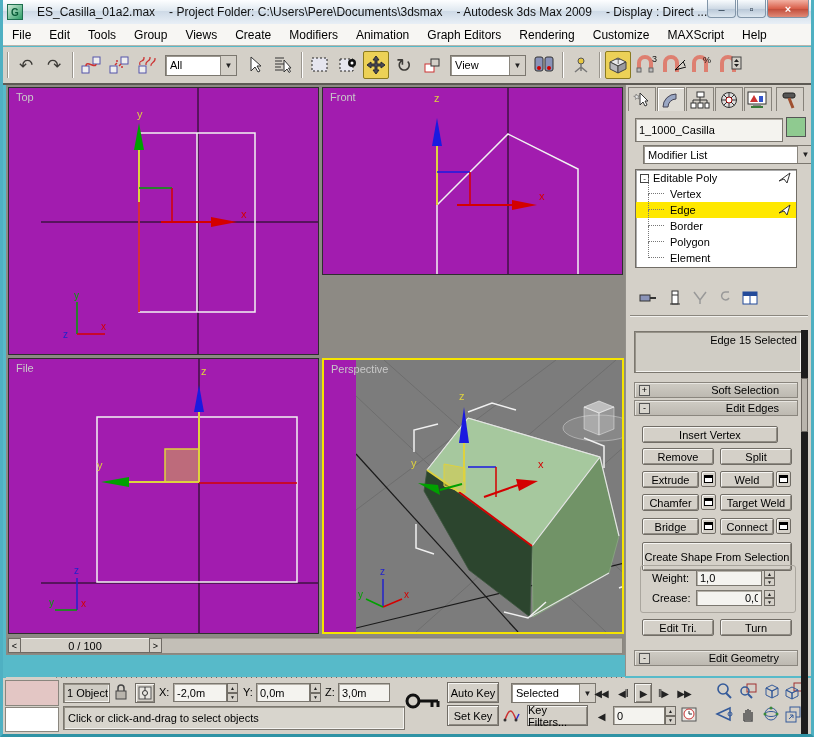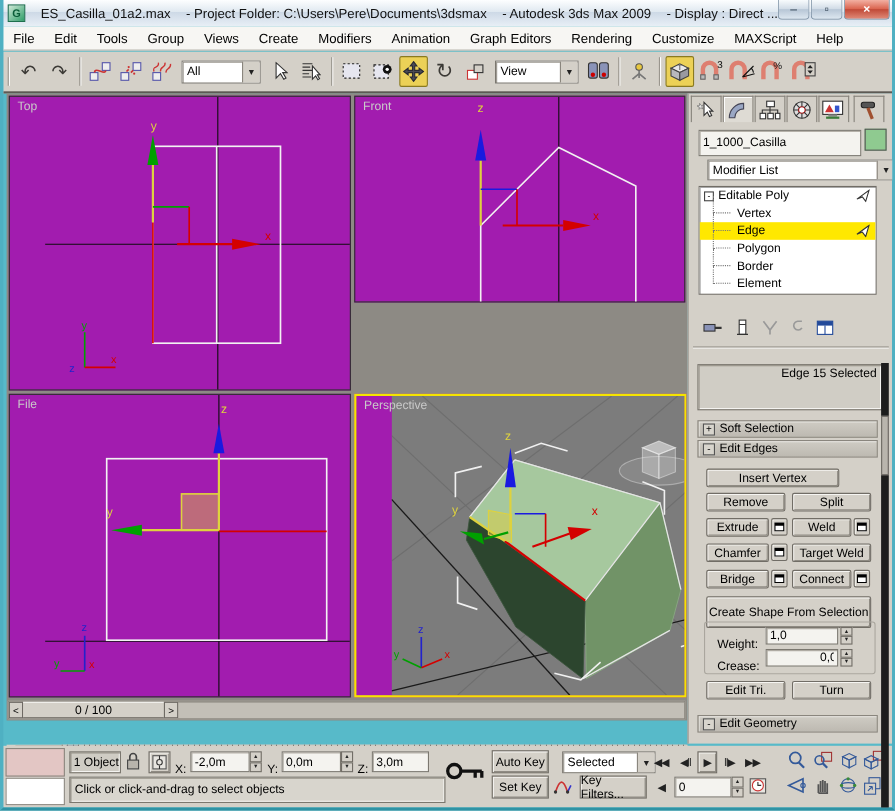--- a/index.html
+++ b/index.html
@@ -81,27 +81,27 @@
     box-shadow:inset 1px 1px 0 #aaa; font-size:11px; overflow:hidden; }
   .stackrow { height:16px; display:flex; align-items:center; position:relative; padding-left:4px; }
   .stackrow.child { padding-left:34px; }
   .stackrow.selected { background:#ffe800; }
   .treedots { position:absolute; left:12px; top:-8px; width:16px; height:16px;
     border-left:1px dotted #777; border-bottom:1px dotted #777; }
   .minusbox { width:9px; height:9px; border:1px solid #444; background:#fff; font-size:8px; line-height:7px; text-align:center; margin-right:4px; }
   .rollout-hdr { position:absolute; left:8px; width:164px; height:16px; background:linear-gradient(#cfccc4,#bdb9b1);
     border:1px solid #8a867e; box-shadow:inset 1px 1px 0 #e8e6e1; display:flex; align-items:center; font-size:11px; }
   .rollout-hdr .pm { width:11px; height:11px; border:1px solid #555; background:#d8d5cd; font-size:9px; line-height:9px; text-align:center; margin:0 4px; }
-  .rollout-hdr .ttl { flex:1; text-align:left; margin-right:18px; }
+  .rollout-hdr .ttl { flex:1; text-align:right; margin-right:18px; }
   .cpbtn { position:absolute; background:#d4d0c8; border:1px solid #716d66; border-radius:2px;
     box-shadow:inset 1px 1px 0 #f6f5f2, inset -1px -1px 0 #8f8b83; font-size:11px; display:flex; align-items:center; justify-content:center; }
   .optbox { position:absolute; width:15px; height:16px; background:#d4d0c8; border:1px solid #716d66; border-radius:2px;
     box-shadow:inset 1px 1px 0 #f6f5f2; display:flex; align-items:center; justify-content:center; }
   .optbox i { display:block; width:9px; height:8px; border:1px solid #000; background:#fff; border-top:3px solid #000; }
-  .cplabel { position:absolute; font-size:11px; color:#000;margin-top:8px; }
+  .cplabel { position:absolute; font-size:11px; color:#000; }
   #scrolltrack { position:absolute; right:3px; top:245px; width:7px; height:412px; background:#1d1d1d; }
   #scrollthumb { position:absolute; left:0; top:48px; width:7px; height:54px; background:#b9b5ad; border:1px solid #6e6a64; }
 
   svg text { font-family:"Liberation Sans",sans-serif; }
 </style>
 </head>
 <body>
 
 <div id="app">
 
@@ -644,25 +644,25 @@
         </div>
       <div class="stackrow child selected">
           <span class="treedots"></span>
           <span>Edge</span>
         <svg width="14" height="12" style="position:absolute; right:4px;">
             <polygon points="1,9 12,1 9,11 6,7" fill="#fff" stroke="#333"></polygon>
           </svg>
       </div>
       <div class="stackrow child">
           <span class="treedots"></span>
-          <span>Polygon</span>
+          <span>Border</span>
         </div>
       <div class="stackrow child">
           <span class="treedots"></span>
-          <span>Border</span>
+          <span>Polygon</span>
         </div>
       <div class="stackrow child">
           <span class="treedots"></span>
           <span>Element</span>
         </div>
     </div>
 
     <div class="abs" style="left:12px; top:202px; width:166px; height:22px; display:flex; gap:10px; align-items:center;">
       <svg width="20" height="16">
           <rect x="2" y="5" width="10" height="6" fill="#8a93b8" stroke="#333"></rect>
@@ -694,21 +694,21 @@
     <div class="rollout-hdr" style="top:297px;">
       <span class="pm">+</span>
       <span class="ttl">Soft Selection</span>
     </div>
 
     <div class="rollout-hdr" style="top:315px;">
       <span class="pm">-</span>
       <span class="ttl">Edit Edges</span>
     </div>
 
-    <div class="cpbtn" style="left:16px; top:341px; width:121px; height:17px;">Insert Vertex</div>
+    <div class="cpbtn" style="left:16px; top:341px; width:136px; height:17px;">Insert Vertex</div>
     <div class="cpbtn" style="left:16px; top:363px; width:72px; height:17px;">Remove</div>
     <div class="cpbtn" style="left:94px; top:363px; width:72px; height:17px;">Split</div>
 
     <div class="cpbtn" style="left:16px; top:386px; width:57px; height:17px;">Extrude</div>
     <div class="optbox" style="left:75px; top:386px;">
         <i></i>
       </div>
     <div class="cpbtn" style="left:94px; top:386px; width:54px; height:17px;">Weld</div>
     <div class="optbox" style="left:150px; top:386px;">
         <i></i>

